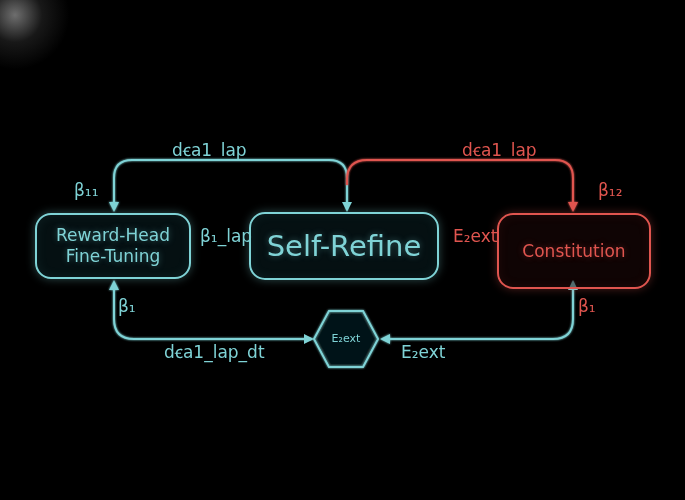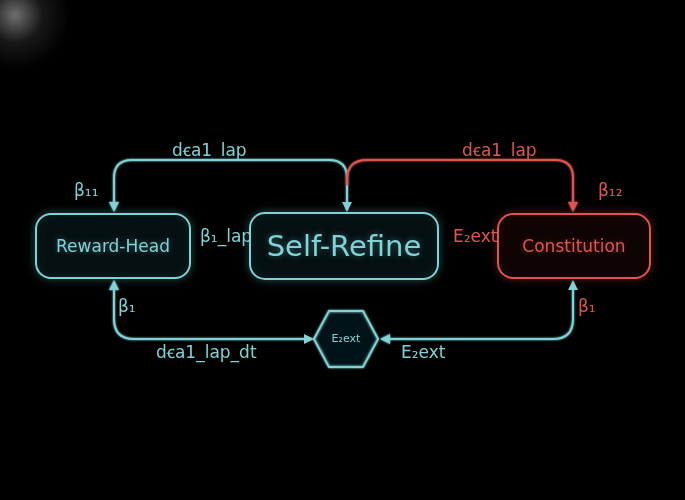--- a/index.html
+++ b/index.html
@@ -59,21 +59,21 @@
     #node-reward {
       left: 35px; top: 213px; width: 156px; height: 66px;
       font-size: 17px; line-height: 21px;
     }
     #node-selfrefine {
       left: 249px; top: 212px; width: 190px; height: 68px;
       font-size: 29px;
       justify-content: center;
     }
     #node-constitution {
-      left: 497px; top: 213px; width: 154px; height: 66px;
+      left: 497px; top: 213px; width: 154px; height: 76px;
       font-size: 17px; line-height: 21px;
     }
     .hex-label {
       position: absolute;
       left: 315px; top: 328px; width: 62px; height: 22px;
       color: #7fd3d6;
       font-size: 11px;
       text-align: center;
       line-height: 22px;
     }
@@ -122,34 +122,35 @@
   <path d="M200,339 L312,339" fill="none" stroke="#7fd3d6" stroke-width="2" marker-end="url(#arrT)"></path>
 
   <path d="M573,282 L573,319 Q573,339 553,339 L382,339" fill="none" stroke="#7fd3d6" stroke-width="2" marker-end="url(#arrT)" filter="url(#glow)"></path>
   <path d="M573,300 L573,282" fill="none" stroke="#7fd3d6" stroke-width="2" marker-end="url(#arrT)"></path>
 
   <polygon points="314,339 329,311 363,311 378,339 363,367 329,367" fill="rgba(10,30,32,0.4)" stroke="#7fd3d6" stroke-width="2" filter="url(#glow)"></polygon>
 </svg>
 
 <div id="node-reward" class="node teal">
   <span>Reward-Head</span>
+  <span>Fine-Tuning</span>
 </div>
 
 <div id="node-selfrefine" class="node teal">
   <span>Self-Refine</span>
 </div>
 
 <div id="node-constitution" class="node red">
   <span>Constitution</span>
 </div>
 
 <div class="hex-label">E₂ext</div>
 
 <div class="lbl teal" style="left:172px; top:143px;">dꞓa1_lap</div>
 <div class="lbl red" style="left:462px; top:143px;">dꞓa1_lap</div>
 <div class="lbl teal" style="left:74px; top:183px;">β₁₁</div>
 <div class="lbl red" style="left:578px; top:183px;margin-left:20px;">β₁₂</div>
 <div class="lbl teal" style="left:200px; top:229px;">β₁_lap</div>
 <div class="lbl red" style="left:453px; top:229px;">E₂ext</div>
 <div class="lbl teal" style="left:118px; top:299px;">β₁</div>
-<div class="lbl teal" style="left:156px; top:345px;">dꞓa1_lap_dt</div>
+<div class="lbl teal" style="left:164px; top:345px;">dꞓa1_lap_dt</div>
 <div class="lbl red" style="left:578px; top:299px;">β₁</div>
 <div class="lbl teal" style="left:401px; top:345px;">E₂ext</div>
 
 </body></html>

